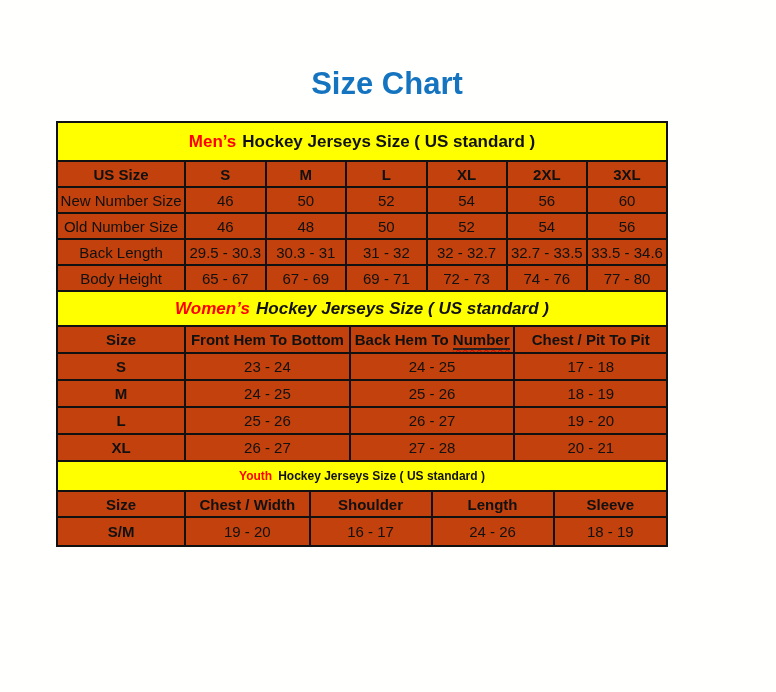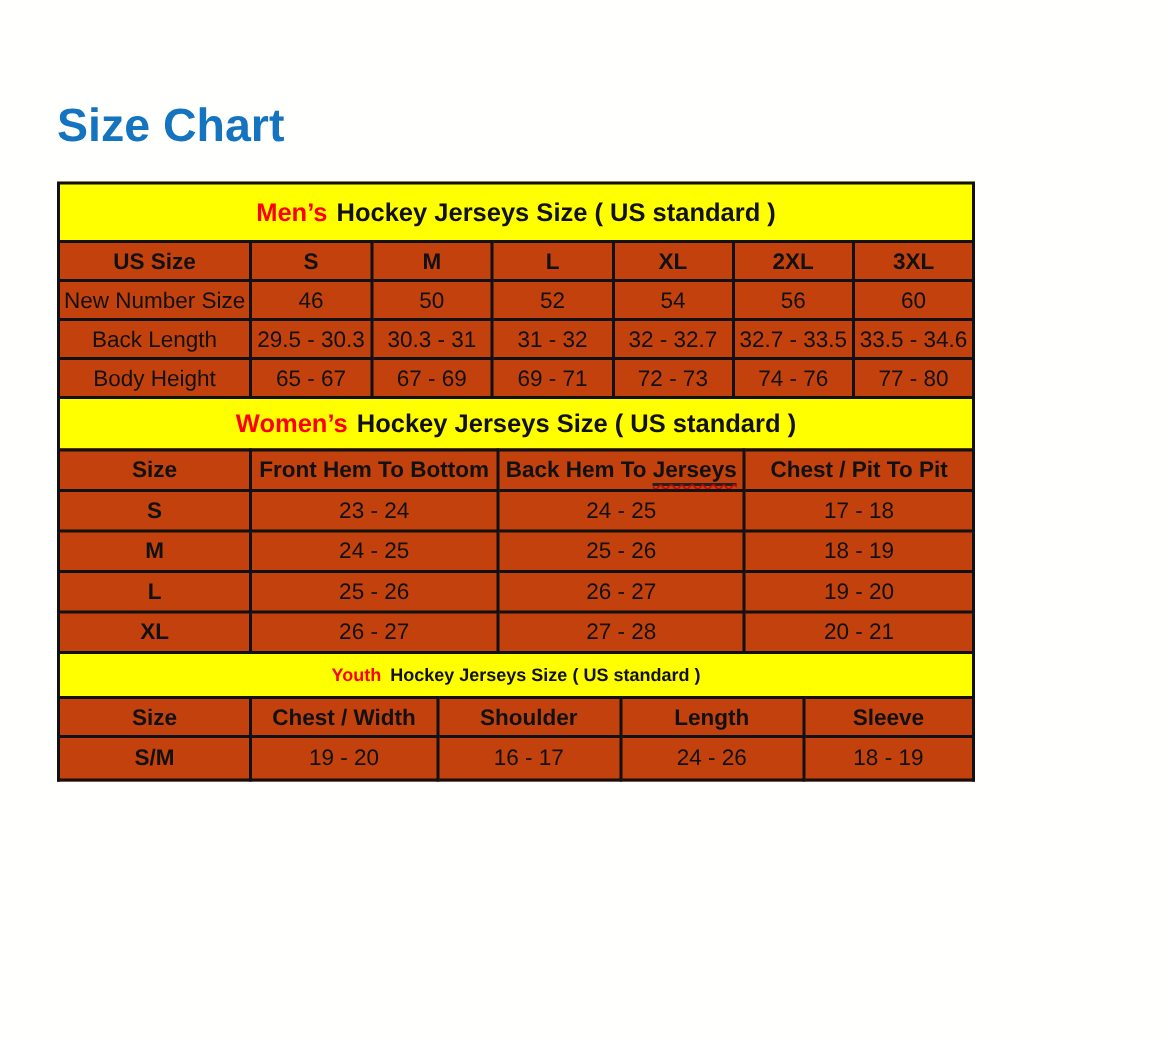--- a/index.html
+++ b/index.html
@@ -2,31 +2,31 @@
 <html><head>
 <meta charset="utf-8">
 <style>
   html,body{margin:0;padding:0;}
   body{background:#ffffff;font-family:"Liberation Sans","DejaVu Sans",sans-serif;}
   .canvas{
     position:relative;width:776px;height:692px;background:#fffffe;overflow:hidden;
   }
   .title{
     position:absolute;top:66px;left:38px;width:698px;margin:0;
-    text-align:left;font-size:31px;font-weight:bold;letter-spacing:0px;
+    text-align:center;font-size:31px;font-weight:bold;letter-spacing:0px;
     color:#1574bf;
   }
-  .chart{position:absolute;left:38px;top:121px;width:612px;}
+  .chart{position:absolute;left:56px;top:121px;width:612px;}
   .band{
     background:#ffff00;border:2px solid #111;text-align:center;
     font-weight:bold;color:#111;box-sizing:border-box;
     display:flex;align-items:center;justify-content:center;
   }
   .band-mens{height:41px;font-size:17px;}
-  .band-womens{height:37px;font-size:17px;margin-top:-2px;}
+  .band-womens{height:37px;font-size:17px;margin-top:-2px;font-style:italic;}
   .band-youth{height:32px;font-size:12px;margin-top:-2px;}
   .band .hl{color:#ff0000;margin-right:6px;}
   table{
     width:100%;border-collapse:collapse;table-layout:fixed;margin-top:-2px;
     background:#c2410c;
   }
   th,td{
     border:2px solid #111;text-align:center;vertical-align:middle;
     font-size:15px;color:#111;padding:0 2px;overflow:hidden;white-space:nowrap;
   }
@@ -80,20 +80,29 @@
           <tr>
             <td>New Number Size</td>
             <td>46</td>
             <td>50</td>
             <td>52</td>
             <td>54</td>
             <td>56</td>
             <td>60</td>
           </tr>
           <tr>
+            <td>Old Number Size</td>
+            <td>46</td>
+            <td>48</td>
+            <td>50</td>
+            <td>52</td>
+            <td>54</td>
+            <td>56</td>
+          </tr>
+          <tr>
             <td>Back Length</td>
             <td>29.5 - 30.3</td>
             <td>30.3 - 31</td>
             <td>31 - 32</td>
             <td>32 - 32.7</td>
             <td>32.7 - 33.5</td>
             <td>33.5 - 34.6</td>
           </tr>
           <tr>
             <td>Body Height</td>
@@ -114,21 +123,21 @@
         <colgroup>
           <col style="width: 21%;">
           <col style="width: 27%;">
           <col style="width: 27%;">
           <col style="width: 25%;">
         </colgroup>
         <thead>
           <tr>
             <th>Size</th>
             <th>Front Hem To Bottom</th>
-            <th><span>Back Hem To </span><span class="misspell">Jerseys</span></th>
+            <th><span>Back Hem To </span><span class="misspell">Number</span></th>
             <th>Chest / Pit To Pit</th>
           </tr>
         </thead>
         <tbody>
           <tr>
             <td class="rowlabel-bold">S</td>
             <td>23 - 24</td>
             <td>24 - 25</td>
             <td>17 - 18</td>
           </tr>

